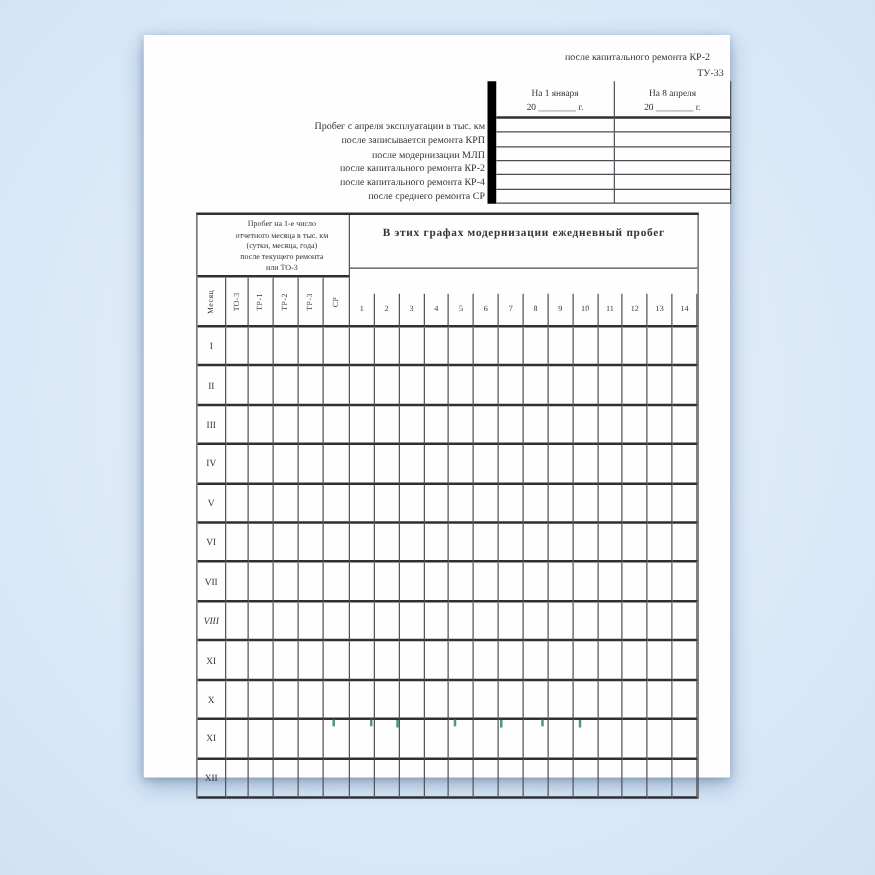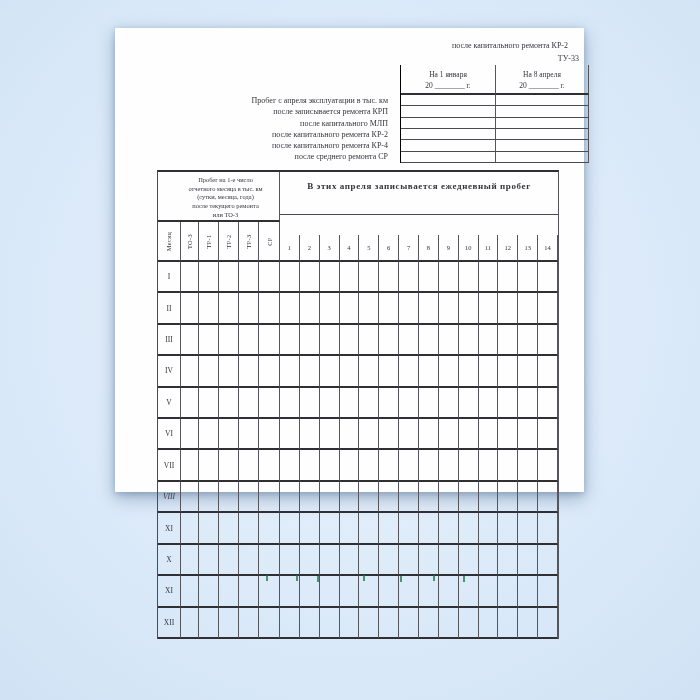--- a/index.html
+++ b/index.html
@@ -1,29 +1,29 @@
 <!DOCTYPE html>
 <html><head>
 <meta charset="utf-8">
 <style>
   html,body{margin:0;padding:0;width:700px;height:700px;overflow:hidden;
     font-family:"Liberation Serif","DejaVu Serif",serif;}
   .bg{position:absolute;inset:0;
     background:radial-gradient(ellipse 95% 95% at 50% 45%, #eaf2fc 0%, #d8e8f8 55%, #c8dcf0 100%);}
-  .page{position:absolute;left:115px;top:28px;width:469px;height:464px;background:#fefeff;
+  .page{position:absolute;left:115px;top:28px;width:469px;height:594px;background:#fefeff;
     box-shadow:0 6px 18px rgba(60,90,130,.40),0 2px 6px rgba(60,90,130,.30);border-radius:1px;}
   .txt{color:#33343a;}
   .tr1{position:absolute;top:13px;right:16px;font-size:8px;white-space:nowrap;}
   .tr2{position:absolute;top:26px;right:5px;font-size:8px;white-space:nowrap;}
   .labels{position:absolute;top:67px;right:196px;text-align:right;font-size:8px;
     line-height:11.3px;white-space:nowrap;}
   
-  .mini{position:absolute;left:285px;top:37px;width:188px;height:98px;display:grid;
+  .mini{position:absolute;left:275px;top:37px;width:188px;height:98px;display:grid;
     grid-template-columns:95px 93px;grid-template-rows:30px repeat(6,1fr);
-    border-left:1px solid #000000;}
+    border-left:7px solid #000000;}
   .mini .mh{font-size:7.5px;text-align:center;padding-top:4px;line-height:11px;}
   .br1{border-right:1px solid #4a4a50;}
   .bb1{border-bottom:1px solid #4a4a50;}
   .bb2{border-bottom:2px solid #2f2f34;}
   
   .maintable{position:absolute;left:42px;top:142px;width:400px;height:467px;display:grid;
     grid-template-columns:23px 18px 20px 20px 20px 21px repeat(14,1fr);
     grid-template-rows:43px 7px 13px 27px repeat(12,1fr);
     border-top:2px solid #2f2f34;border-left:1px solid #4a4a50;border-right:1px solid #55555c;}
   .c{border-right:1px solid #55555c;color:#33343a;min-width:0;min-height:0;}
@@ -43,21 +43,21 @@
 
 <div class="bg">
   <div class="page">
 
     <div class="tr1 txt">после капитального ремонта КР-2</div>
     <div class="tr2 txt">ТУ-33</div>
 
     <div class="labels txt" id="mileage-labels">
         <div>Пробег с апреля эксплуатации в тыс. км</div>
         <div>после записывается ремонта КРП</div>
-        <div>после капитального МЛП</div>
+        <div>после модернизации МЛП</div>
         <div>после капитального ремонта КР-2</div>
         <div>после капитального ремонта КР-4</div>
         <div>после среднего ремонта СР</div>
       </div>
 
     <div class="mini txt" id="mini-table">
         <div class="c mh br1 bb2" style="grid-area: 1 / 1;">
           <div>На 1 января</div>
           <div>20 ________ г.</div>
         </div>
@@ -81,21 +81,21 @@
 
     <div class="maintable" id="main-table">
         <div class="c hl bb2" style="grid-area: 1 / 1 / 3 / 7;">
           <div>Пробег на 1-е число</div>
           <div>отчетного месяца в тыс. км</div>
           <div>(сутки, месяца, года)</div>
           <div>после текущего ремонта</div>
           <div>или ТО-3</div>
         </div>
         <div class="c hr bb1" style="grid-area: 1 / 7 / 2 / 21;">
-          <div>В этих апреля записывается ежедневный пробег</div>
+          <div>В этих графах модернизации ежедневный пробег</div>
         </div>
         <div class="c rot bb2" style="grid-area: 3 / 1 / 5;">
           <span>Месяц</span>
         </div>
         <div class="c rot bb2" style="grid-area: 3 / 2 / 5;">
           <span>ТО-3</span>
         </div>
         <div class="c rot bb2" style="grid-area: 3 / 3 / 5;">
           <span>ТР-1</span>
         </div>

